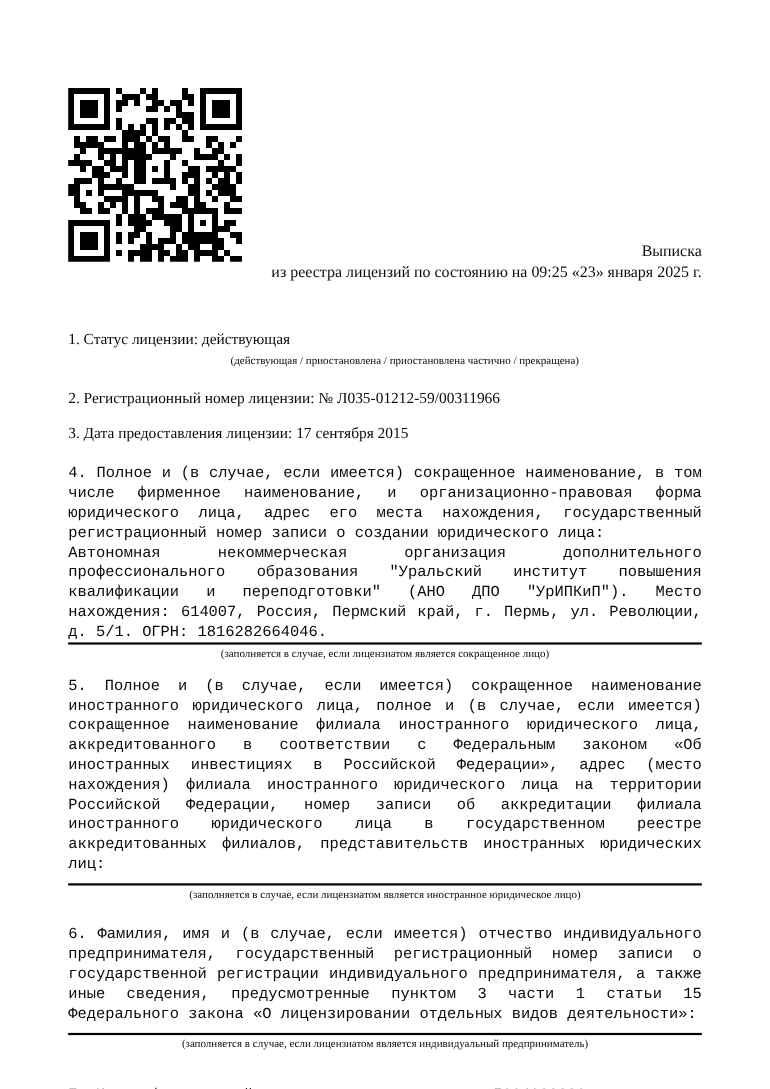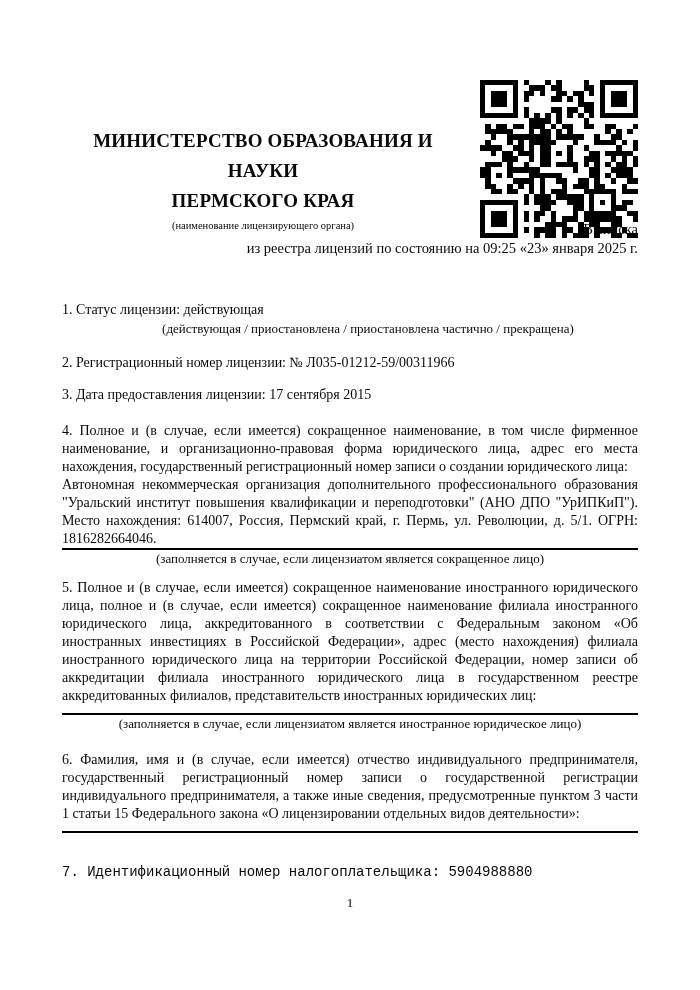--- a/index.html
+++ b/index.html
@@ -19,22 +19,22 @@
   .org-line { font-size: 19px; font-weight: bold; line-height: 30px; letter-spacing: 0.2px; }
   .org-caption { font-size: 10.5px; line-height: 13px; margin-top: 3px; }
   .qr-box { flex: 0 0 auto; width: 158px; height: 158px; }
   .qr-box svg { display: block; }
 
   
   .doc-title { text-align: right; margin-top: 60px; font-size: 14.5px; line-height: 19px; }
 
   
   .item { font-size: 14px; line-height: 18px; }
-  .just { text-align: justify; }
-  .caption { font-size: 13px; line-height: 14px; text-align: center; }
+  .just { text-align: justify; font-family: Liberation Mono, monospace; }
+  .caption { font-size: 10px; line-height: 14px; text-align: center; }
   .divider { border-top: 2px solid #000; height: 0; }
 
   .s1 { margin-top: 43px; }
   .c1 { margin-top: 3px; margin-left: 36px; }
   .s2 { margin-top: 18px; }
   .s3 { margin-top: 14px; }
   .s4 { margin-top: 18px; }
   .s4 .divider { margin-top: 0px; }
   .s4 .caption { margin-top: 2px; }
   .s5 { margin-top: 13px; }
@@ -46,25 +46,20 @@
   .s7 { margin-top: 30px; font-family: Liberation Mono, monospace; }
 
   .page-number { text-align: center; font-size: 13px; margin-top: 14px; }
 </style>
 </head>
 <body>
 
 <div class="page">
 
   <div class="header-row">
-    <div class="header-text">
-      <div class="org-line">МИНИСТЕРСТВО ОБРАЗОВАНИЯ И НАУКИ</div>
-      <div class="org-line">ПЕРМСКОГО КРАЯ</div>
-      <div class="org-caption">(наименование лицензирующего органа)</div>
-    </div>
     <div class="qr-box" id="qr">
         <svg viewBox="0 0 29 29" width="158" height="158" shape-rendering="crispEdges">
           <rect width="29" height="29" fill="#fff"></rect>
           <path d="M0 0h1v1h-1zM1 0h1v1h-1zM2 0h1v1h-1zM3 0h1v1h-1zM4 0h1v1h-1zM5 0h1v1h-1zM6 0h1v1h-1zM8 0h1v1h-1zM12 0h1v1h-1zM14 0h1v1h-1zM19 0h1v1h-1zM22 0h1v1h-1zM23 0h1v1h-1zM24 0h1v1h-1zM25 0h1v1h-1zM26 0h1v1h-1zM27 0h1v1h-1zM28 0h1v1h-1zM0 1h1v1h-1zM6 1h1v1h-1zM9 1h1v1h-1zM10 1h1v1h-1zM11 1h1v1h-1zM13 1h1v1h-1zM14 1h1v1h-1zM19 1h1v1h-1zM20 1h1v1h-1zM22 1h1v1h-1zM28 1h1v1h-1zM0 2h1v1h-1zM2 2h1v1h-1zM3 2h1v1h-1zM4 2h1v1h-1zM6 2h1v1h-1zM8 2h1v1h-1zM9 2h1v1h-1zM11 2h1v1h-1zM14 2h1v1h-1zM15 2h1v1h-1zM17 2h1v1h-1zM18 2h1v1h-1zM20 2h1v1h-1zM22 2h1v1h-1zM24 2h1v1h-1zM25 2h1v1h-1zM26 2h1v1h-1zM28 2h1v1h-1zM0 3h1v1h-1zM2 3h1v1h-1zM3 3h1v1h-1zM4 3h1v1h-1zM6 3h1v1h-1zM8 3h1v1h-1zM13 3h1v1h-1zM14 3h1v1h-1zM16 3h1v1h-1zM18 3h1v1h-1zM22 3h1v1h-1zM24 3h1v1h-1zM25 3h1v1h-1zM26 3h1v1h-1zM28 3h1v1h-1zM0 4h1v1h-1zM2 4h1v1h-1zM3 4h1v1h-1zM4 4h1v1h-1zM6 4h1v1h-1zM18 4h1v1h-1zM19 4h1v1h-1zM20 4h1v1h-1zM22 4h1v1h-1zM24 4h1v1h-1zM25 4h1v1h-1zM26 4h1v1h-1zM28 4h1v1h-1zM0 5h1v1h-1zM6 5h1v1h-1zM8 5h1v1h-1zM13 5h1v1h-1zM14 5h1v1h-1zM16 5h1v1h-1zM17 5h1v1h-1zM19 5h1v1h-1zM20 5h1v1h-1zM22 5h1v1h-1zM28 5h1v1h-1zM0 6h1v1h-1zM1 6h1v1h-1zM2 6h1v1h-1zM3 6h1v1h-1zM4 6h1v1h-1zM5 6h1v1h-1zM6 6h1v1h-1zM8 6h1v1h-1zM10 6h1v1h-1zM12 6h1v1h-1zM14 6h1v1h-1zM16 6h1v1h-1zM18 6h1v1h-1zM20 6h1v1h-1zM22 6h1v1h-1zM23 6h1v1h-1zM24 6h1v1h-1zM25 6h1v1h-1zM26 6h1v1h-1zM27 6h1v1h-1zM28 6h1v1h-1zM9 7h1v1h-1zM10 7h1v1h-1zM11 7h1v1h-1zM12 7h1v1h-1zM14 7h1v1h-1zM19 7h1v1h-1zM1 8h1v1h-1zM3 8h1v1h-1zM4 8h1v1h-1zM6 8h1v1h-1zM7 8h1v1h-1zM9 8h1v1h-1zM10 8h1v1h-1zM11 8h1v1h-1zM13 8h1v1h-1zM15 8h1v1h-1zM16 8h1v1h-1zM19 8h1v1h-1zM20 8h1v1h-1zM23 8h1v1h-1zM24 8h1v1h-1zM28 8h1v1h-1zM1 9h1v1h-1zM2 9h1v1h-1zM3 9h1v1h-1zM4 9h1v1h-1zM5 9h1v1h-1zM9 9h1v1h-1zM11 9h1v1h-1zM12 9h1v1h-1zM14 9h1v1h-1zM16 9h1v1h-1zM23 9h1v1h-1zM25 9h1v1h-1zM27 9h1v1h-1zM2 10h1v1h-1zM5 10h1v1h-1zM6 10h1v1h-1zM7 10h1v1h-1zM8 10h1v1h-1zM9 10h1v1h-1zM10 10h1v1h-1zM11 10h1v1h-1zM12 10h1v1h-1zM14 10h1v1h-1zM15 10h1v1h-1zM16 10h1v1h-1zM17 10h1v1h-1zM18 10h1v1h-1zM21 10h1v1h-1zM24 10h1v1h-1zM25 10h1v1h-1zM1 11h1v1h-1zM5 11h1v1h-1zM7 11h1v1h-1zM9 11h1v1h-1zM10 11h1v1h-1zM11 11h1v1h-1zM12 11h1v1h-1zM13 11h1v1h-1zM17 11h1v1h-1zM21 11h1v1h-1zM22 11h1v1h-1zM23 11h1v1h-1zM24 11h1v1h-1zM26 11h1v1h-1zM28 11h1v1h-1zM0 12h1v1h-1zM1 12h1v1h-1zM2 12h1v1h-1zM3 12h1v1h-1zM6 12h1v1h-1zM7 12h1v1h-1zM9 12h1v1h-1zM11 12h1v1h-1zM12 12h1v1h-1zM16 12h1v1h-1zM19 12h1v1h-1zM25 12h1v1h-1zM28 12h1v1h-1zM2 13h1v1h-1zM4 13h1v1h-1zM5 13h1v1h-1zM7 13h1v1h-1zM8 13h1v1h-1zM9 13h1v1h-1zM11 13h1v1h-1zM12 13h1v1h-1zM14 13h1v1h-1zM16 13h1v1h-1zM20 13h1v1h-1zM21 13h1v1h-1zM23 13h1v1h-1zM24 13h1v1h-1zM25 13h1v1h-1zM26 13h1v1h-1zM27 13h1v1h-1zM4 14h1v1h-1zM5 14h1v1h-1zM6 14h1v1h-1zM9 14h1v1h-1zM11 14h1v1h-1zM12 14h1v1h-1zM16 14h1v1h-1zM19 14h1v1h-1zM20 14h1v1h-1zM21 14h1v1h-1zM24 14h1v1h-1zM26 14h1v1h-1zM28 14h1v1h-1zM1 15h1v1h-1zM2 15h1v1h-1zM3 15h1v1h-1zM5 15h1v1h-1zM8 15h1v1h-1zM11 15h1v1h-1zM12 15h1v1h-1zM14 15h1v1h-1zM15 15h1v1h-1zM16 15h1v1h-1zM17 15h1v1h-1zM19 15h1v1h-1zM21 15h1v1h-1zM23 15h1v1h-1zM25 15h1v1h-1zM26 15h1v1h-1zM28 15h1v1h-1zM0 16h1v1h-1zM1 16h1v1h-1zM5 16h1v1h-1zM6 16h1v1h-1zM7 16h1v1h-1zM8 16h1v1h-1zM9 16h1v1h-1zM10 16h1v1h-1zM17 16h1v1h-1zM20 16h1v1h-1zM21 16h1v1h-1zM24 16h1v1h-1zM25 16h1v1h-1zM26 16h1v1h-1zM27 16h1v1h-1zM0 17h1v1h-1zM1 17h1v1h-1zM3 17h1v1h-1zM5 17h1v1h-1zM9 17h1v1h-1zM10 17h1v1h-1zM11 17h1v1h-1zM12 17h1v1h-1zM13 17h1v1h-1zM14 17h1v1h-1zM20 17h1v1h-1zM21 17h1v1h-1zM23 17h1v1h-1zM25 17h1v1h-1zM26 17h1v1h-1zM27 17h1v1h-1zM1 18h1v1h-1zM6 18h1v1h-1zM7 18h1v1h-1zM8 18h1v1h-1zM9 18h1v1h-1zM11 18h1v1h-1zM14 18h1v1h-1zM15 18h1v1h-1zM18 18h1v1h-1zM19 18h1v1h-1zM21 18h1v1h-1zM24 18h1v1h-1zM27 18h1v1h-1zM28 18h1v1h-1zM1 19h1v1h-1zM2 19h1v1h-1zM5 19h1v1h-1zM7 19h1v1h-1zM9 19h1v1h-1zM11 19h1v1h-1zM15 19h1v1h-1zM17 19h1v1h-1zM18 19h1v1h-1zM19 19h1v1h-1zM21 19h1v1h-1zM22 19h1v1h-1zM26 19h1v1h-1zM2 20h1v1h-1zM3 20h1v1h-1zM5 20h1v1h-1zM6 20h1v1h-1zM9 20h1v1h-1zM11 20h1v1h-1zM13 20h1v1h-1zM14 20h1v1h-1zM15 20h1v1h-1zM19 20h1v1h-1zM20 20h1v1h-1zM21 20h1v1h-1zM22 20h1v1h-1zM23 20h1v1h-1zM24 20h1v1h-1zM26 20h1v1h-1zM27 20h1v1h-1zM28 20h1v1h-1zM8 21h1v1h-1zM10 21h1v1h-1zM11 21h1v1h-1zM12 21h1v1h-1zM14 21h1v1h-1zM15 21h1v1h-1zM16 21h1v1h-1zM17 21h1v1h-1zM18 21h1v1h-1zM20 21h1v1h-1zM24 21h1v1h-1zM0 22h1v1h-1zM1 22h1v1h-1zM2 22h1v1h-1zM3 22h1v1h-1zM4 22h1v1h-1zM5 22h1v1h-1zM6 22h1v1h-1zM8 22h1v1h-1zM10 22h1v1h-1zM11 22h1v1h-1zM12 22h1v1h-1zM13 22h1v1h-1zM16 22h1v1h-1zM17 22h1v1h-1zM18 22h1v1h-1zM20 22h1v1h-1zM22 22h1v1h-1zM24 22h1v1h-1zM26 22h1v1h-1zM27 22h1v1h-1zM0 23h1v1h-1zM6 23h1v1h-1zM11 23h1v1h-1zM12 23h1v1h-1zM17 23h1v1h-1zM18 23h1v1h-1zM20 23h1v1h-1zM24 23h1v1h-1zM25 23h1v1h-1zM26 23h1v1h-1zM0 24h1v1h-1zM2 24h1v1h-1zM3 24h1v1h-1zM4 24h1v1h-1zM6 24h1v1h-1zM8 24h1v1h-1zM10 24h1v1h-1zM11 24h1v1h-1zM13 24h1v1h-1zM17 24h1v1h-1zM19 24h1v1h-1zM20 24h1v1h-1zM21 24h1v1h-1zM22 24h1v1h-1zM23 24h1v1h-1zM24 24h1v1h-1zM27 24h1v1h-1zM28 24h1v1h-1zM0 25h1v1h-1zM2 25h1v1h-1zM3 25h1v1h-1zM4 25h1v1h-1zM6 25h1v1h-1zM8 25h1v1h-1zM10 25h1v1h-1zM13 25h1v1h-1zM15 25h1v1h-1zM16 25h1v1h-1zM17 25h1v1h-1zM19 25h1v1h-1zM20 25h1v1h-1zM21 25h1v1h-1zM22 25h1v1h-1zM23 25h1v1h-1zM24 25h1v1h-1zM25 25h1v1h-1zM28 25h1v1h-1zM0 26h1v1h-1zM2 26h1v1h-1zM3 26h1v1h-1zM4 26h1v1h-1zM6 26h1v1h-1zM12 26h1v1h-1zM13 26h1v1h-1zM14 26h1v1h-1zM15 26h1v1h-1zM18 26h1v1h-1zM20 26h1v1h-1zM21 26h1v1h-1zM24 26h1v1h-1zM25 26h1v1h-1zM0 27h1v1h-1zM6 27h1v1h-1zM8 27h1v1h-1zM10 27h1v1h-1zM11 27h1v1h-1zM12 27h1v1h-1zM13 27h1v1h-1zM15 27h1v1h-1zM16 27h1v1h-1zM18 27h1v1h-1zM19 27h1v1h-1zM21 27h1v1h-1zM22 27h1v1h-1zM23 27h1v1h-1zM24 27h1v1h-1zM26 27h1v1h-1zM0 28h1v1h-1zM1 28h1v1h-1zM2 28h1v1h-1zM3 28h1v1h-1zM4 28h1v1h-1zM5 28h1v1h-1zM6 28h1v1h-1zM10 28h1v1h-1zM12 28h1v1h-1zM13 28h1v1h-1zM15 28h1v1h-1zM17 28h1v1h-1zM18 28h1v1h-1zM19 28h1v1h-1zM21 28h1v1h-1zM24 28h1v1h-1zM25 28h1v1h-1zM27 28h1v1h-1zM28 28h1v1h-1z" fill="#000"></path>
         </svg>
       </div>
   </div>
 
   <div class="doc-title">
     <div>Выписка</div>
@@ -93,20 +88,21 @@
 
   <div class="s5">
     <div class="item just">5. Полное и (в случае, если имеется) сокращенное наименование иностранного юридического лица, полное и (в случае, если имеется) сокращенное наименование филиала иностранного юридического лица, аккредитованного в соответствии с Федеральным законом «Об иностранных инвестициях в Российской Федерации», адрес (место нахождения) филиала иностранного юридического лица на территории Российской Федерации, номер записи об аккредитации филиала иностранного юридического лица в государственном реестре аккредитованных филиалов, представительств иностранных юридических лиц:</div>
     <div class="divider"></div>
     <div class="caption">(заполняется в случае, если лицензиатом является иностранное юридическое лицо)</div>
   </div>
 
   <div class="s6">
     <div class="item just">6. Фамилия, имя и (в случае, если имеется) отчество индивидуального предпринимателя, государственный регистрационный номер записи о государственной регистрации индивидуального предпринимателя, а также иные сведения, предусмотренные пунктом 3 части 1 статьи 15 Федерального закона «О лицензировании отдельных видов деятельности»:</div>
     <div class="divider"></div>
+    <div class="caption">(заполняется в случае, если лицензиатом является индивидуальный предприниматель)</div>
   </div>
 
   <div class="s7">
     <div class="item">7. Идентификационный номер налогоплательщика: 5904988880</div>
   </div>
 
   <div class="page-number">1</div>
 
 </div>
 

